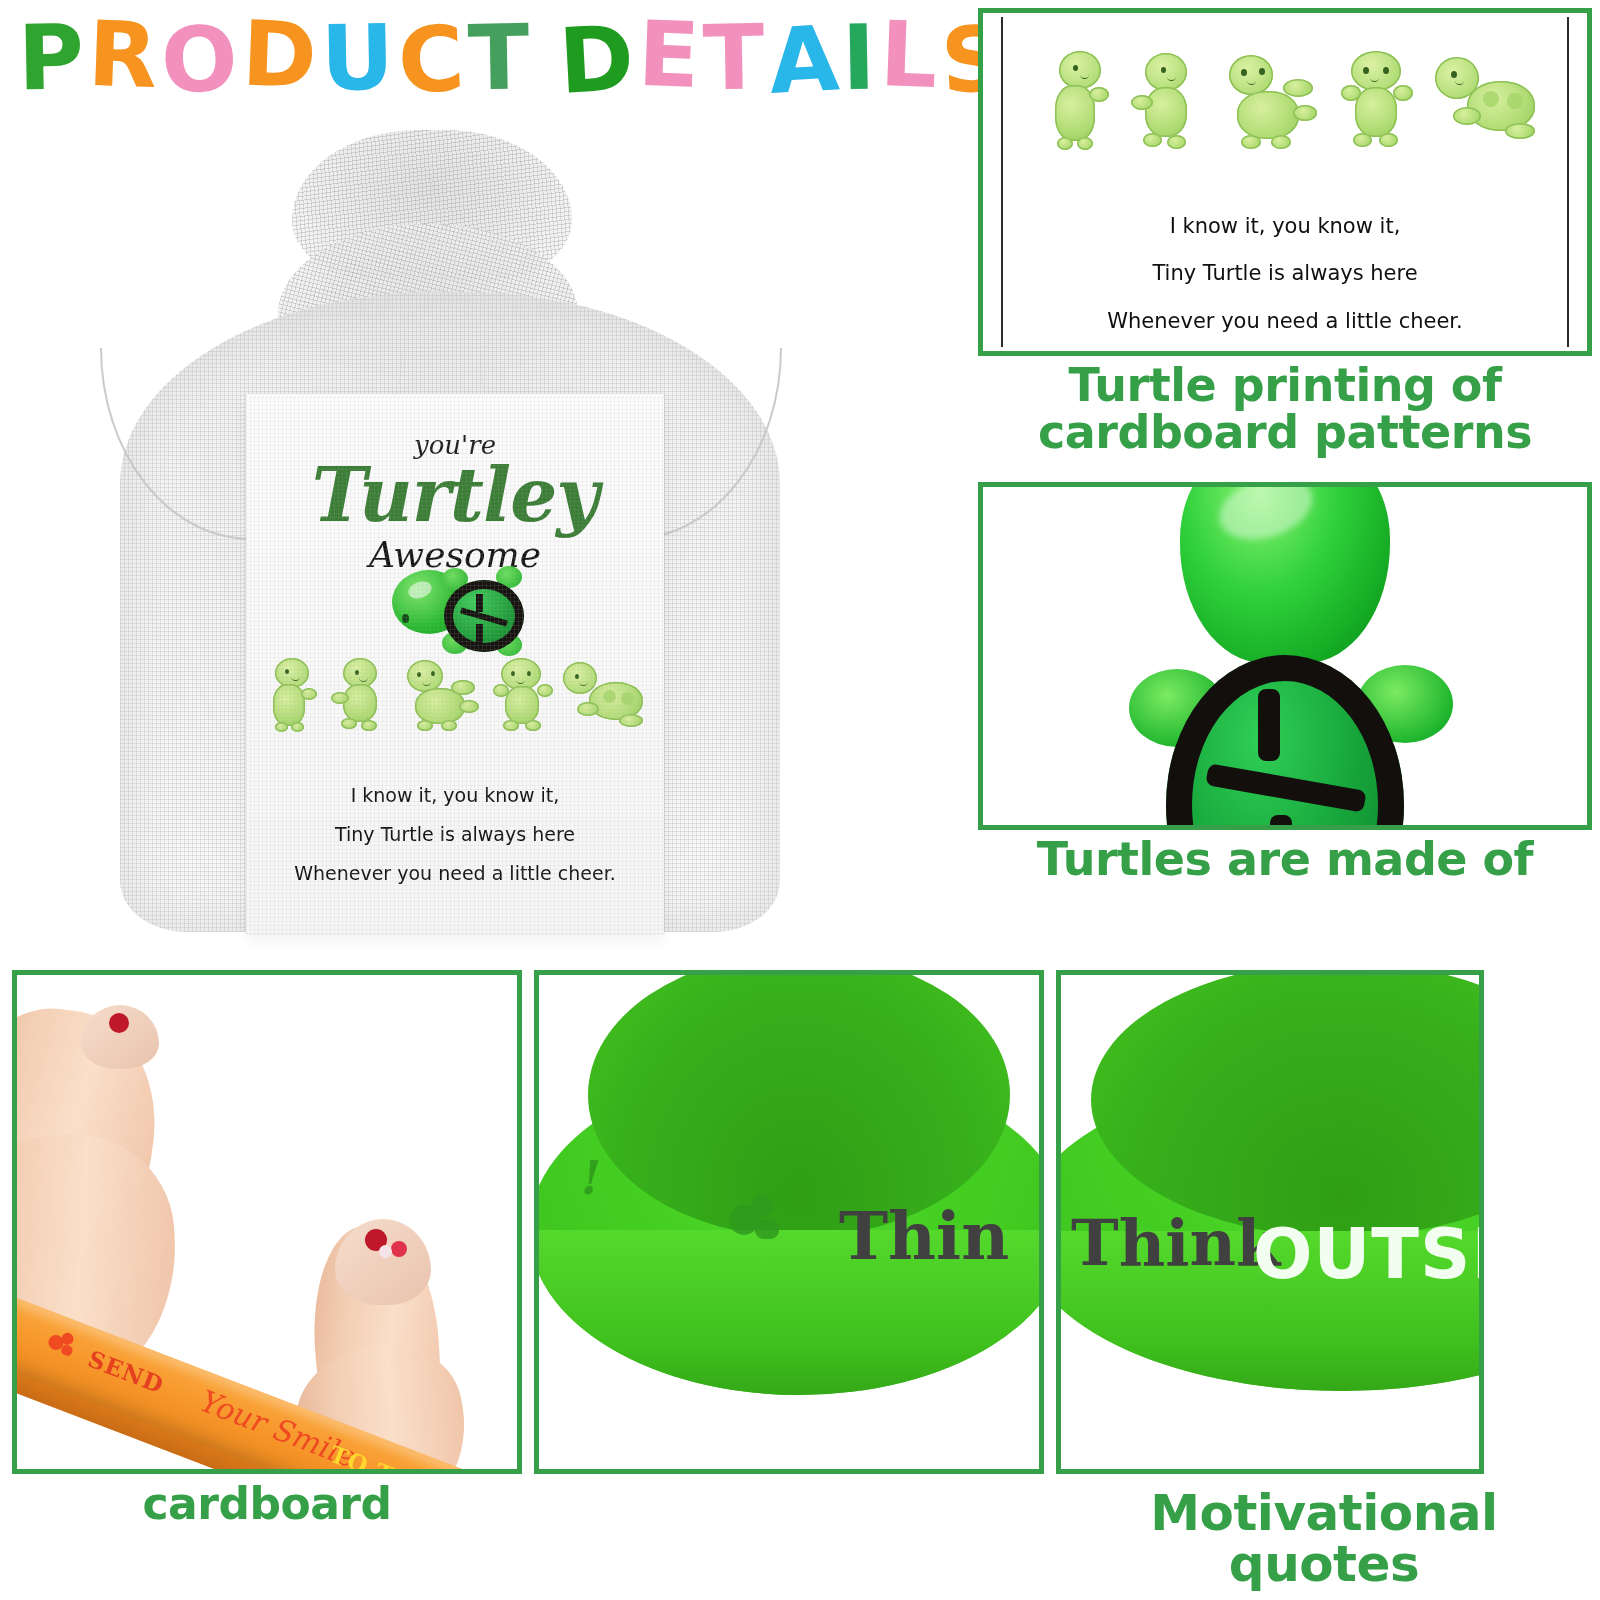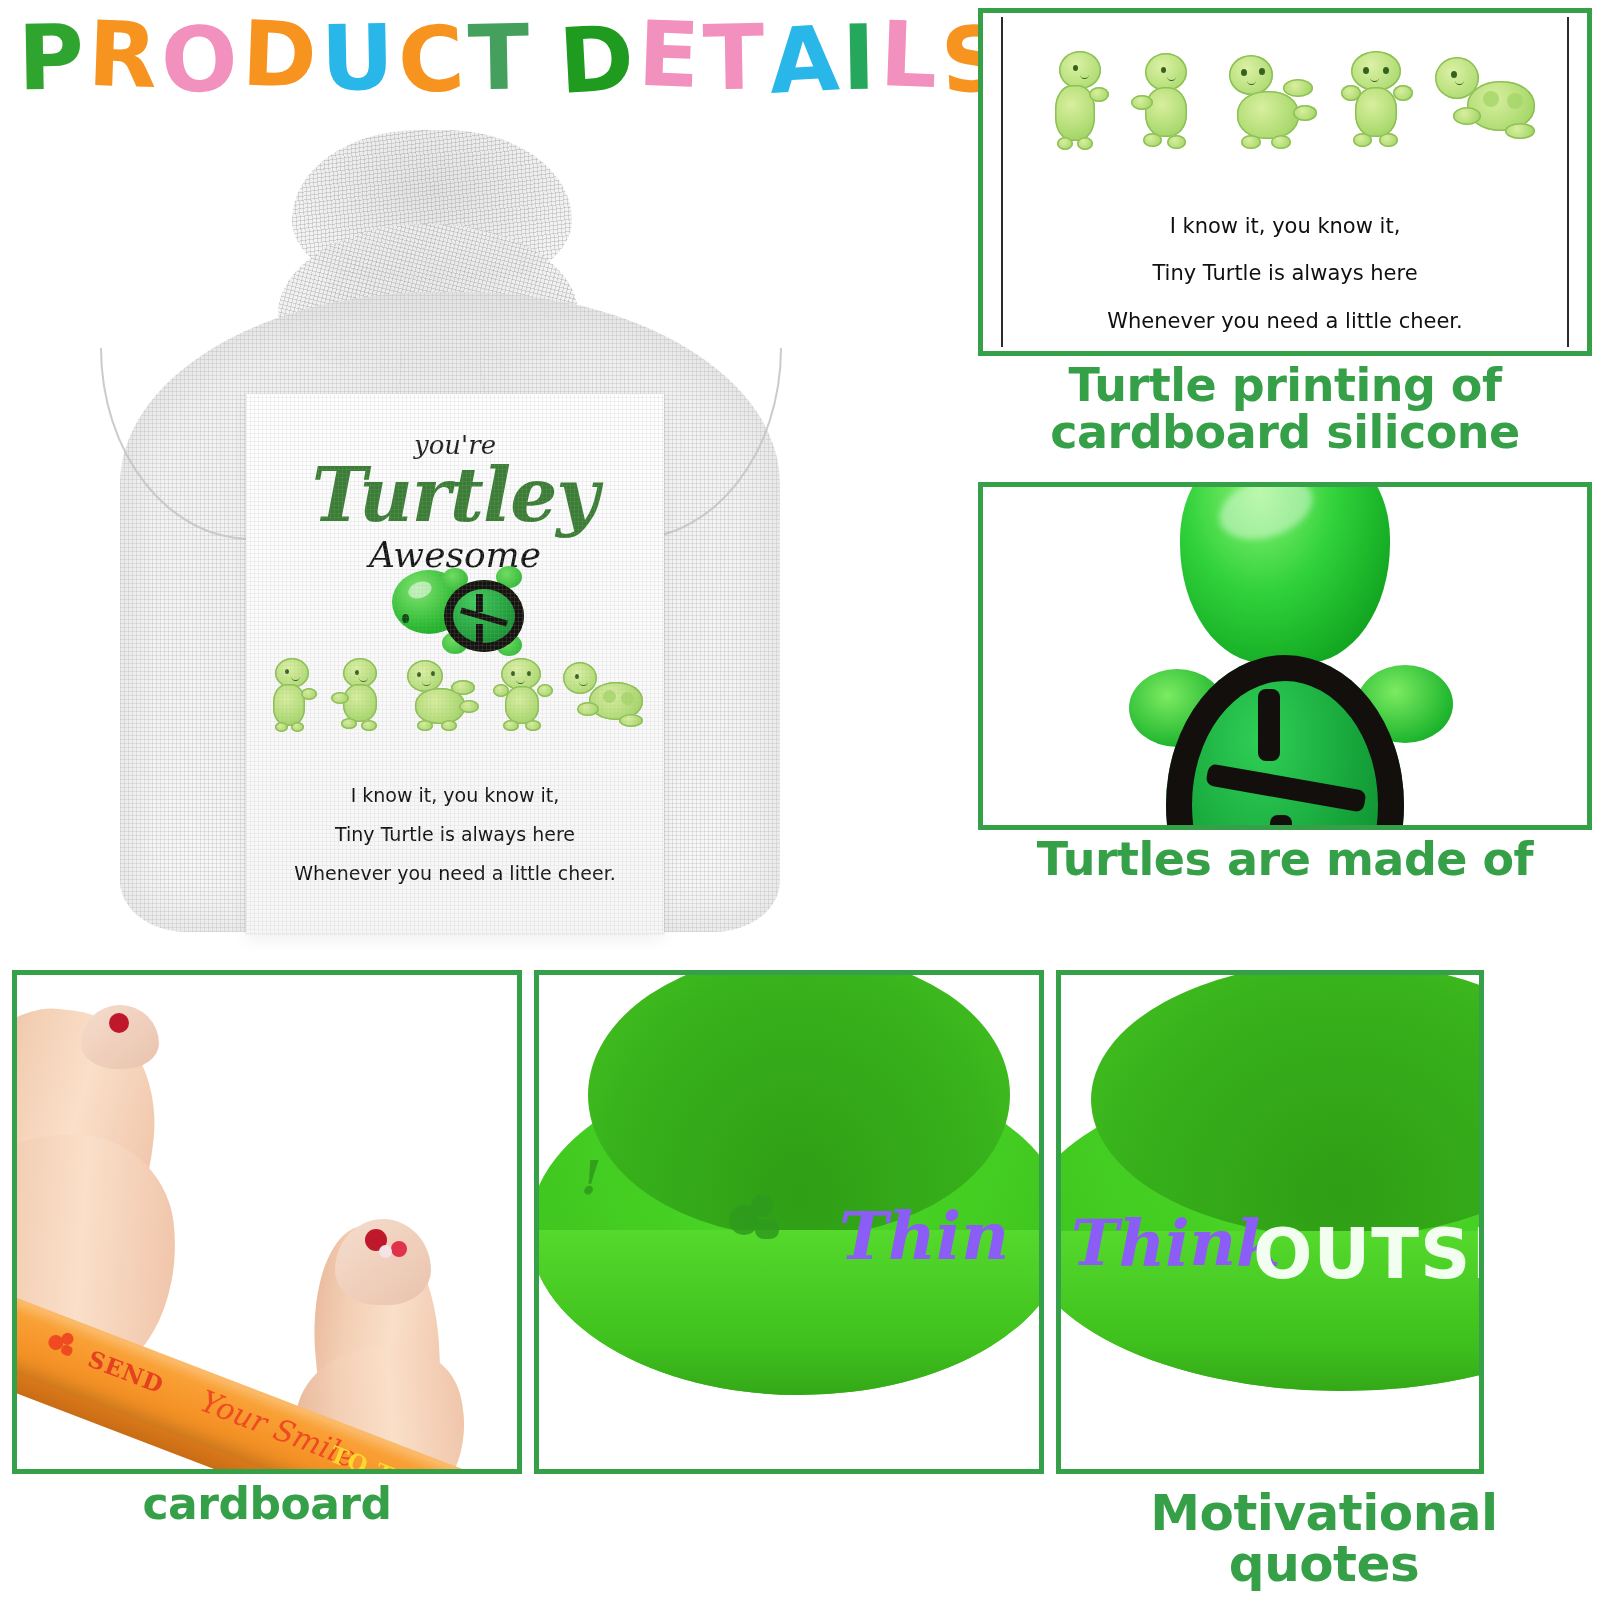--- a/index.html
+++ b/index.html
@@ -131,22 +131,22 @@
   .band-o .b-ico i{position:absolute;background:#ef4a22;border-radius:50%;display:block;}
 
   
   .bg-wrap{position:absolute;inset:0;overflow:hidden;background:#fff;}
   .gband{position:absolute;border-radius:50%;
        background:radial-gradient(ellipse at 50% 12%,#63e33c 0%,#45cf22 45%,#3cbf1e 100%);}
   .gband .hole{position:absolute;left:11%;top:-34%;width:78%;height:86%;border-radius:50%;
        background:radial-gradient(ellipse at 50% 85%,#2f9e15,#37b01b 60%,#45c421);}
   .gband .face{position:absolute;left:0;right:0;bottom:0;height:50%;border-radius:0 0 50% 50%/0 0 100% 100%;
        background:linear-gradient(#55d92c,#3fc01d 70%,#34a818);}
-  .gb-think{position:absolute;color:#8b5cf6;font-family:"DejaVu Serif",serif;
-       font-style:italic;font-weight:700;}
+  .gb-think{position:absolute;color:#404040;font-family:"DejaVu Serif",serif;
+       font-weight:700;}
   .gb-outside{position:absolute;color:#f2fff0;font-family:"DejaVu Sans",sans-serif;
        font-weight:700;letter-spacing:1px;}
   .gb-turtle{position:absolute;width:54px;height:46px;}
   .gb-turtle i{position:absolute;background:#2f9a1d;border-radius:50%;display:block;opacity:.85;}
   .gb-excl{position:absolute;color:#2f9a1d;font-family:"DejaVu Serif",serif;
        font-style:italic;font-weight:700;opacity:.85;}
 </style>
 </head>
 <body>
 
@@ -300,21 +300,21 @@
       </div>
       <div class="cb-poem">
         <div>I know it, you know it,</div>
         <div>Tiny Turtle is always here</div>
         <div>Whenever you need a little cheer.</div>
       </div>
     </div>
   </div>
   <div class="caption" style="left:978px;top:362px;width:614px;font-size:46px;">
     <div>Turtle printing of</div>
-    <div>cardboard silicone</div>
+    <div>cardboard patterns</div>
   </div>
 
   <div class="panel" style="left:978px;top:482px;width:614px;height:348px;">
     <div class="macro">
       <div class="m-head"></div>
       <div class="m-leg" style="left:146px;top:182px;"></div>
       <div class="m-leg" style="left:374px;top:178px;"></div>
 
       <div class="m-shell">
         <span class="m-seam" style="left:92px;top:34px;width:22px;height:72px;"></span>

